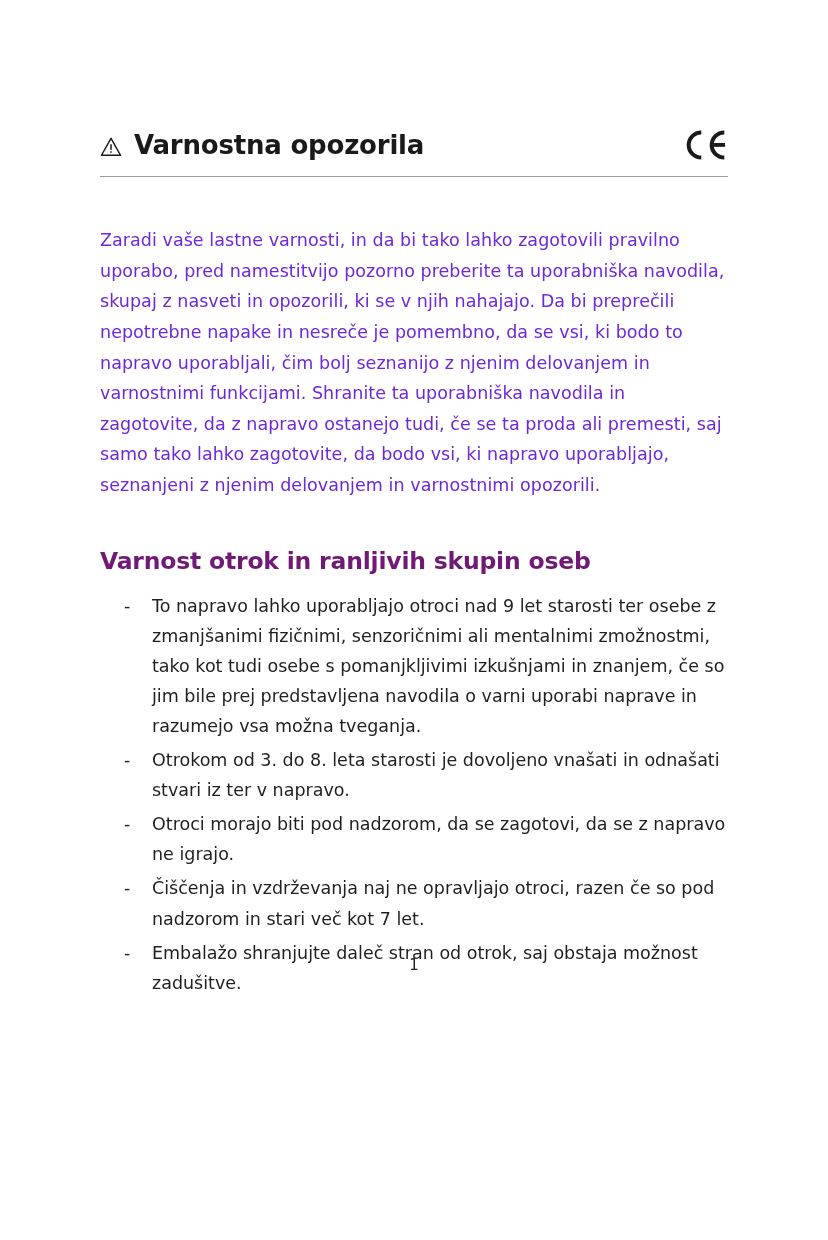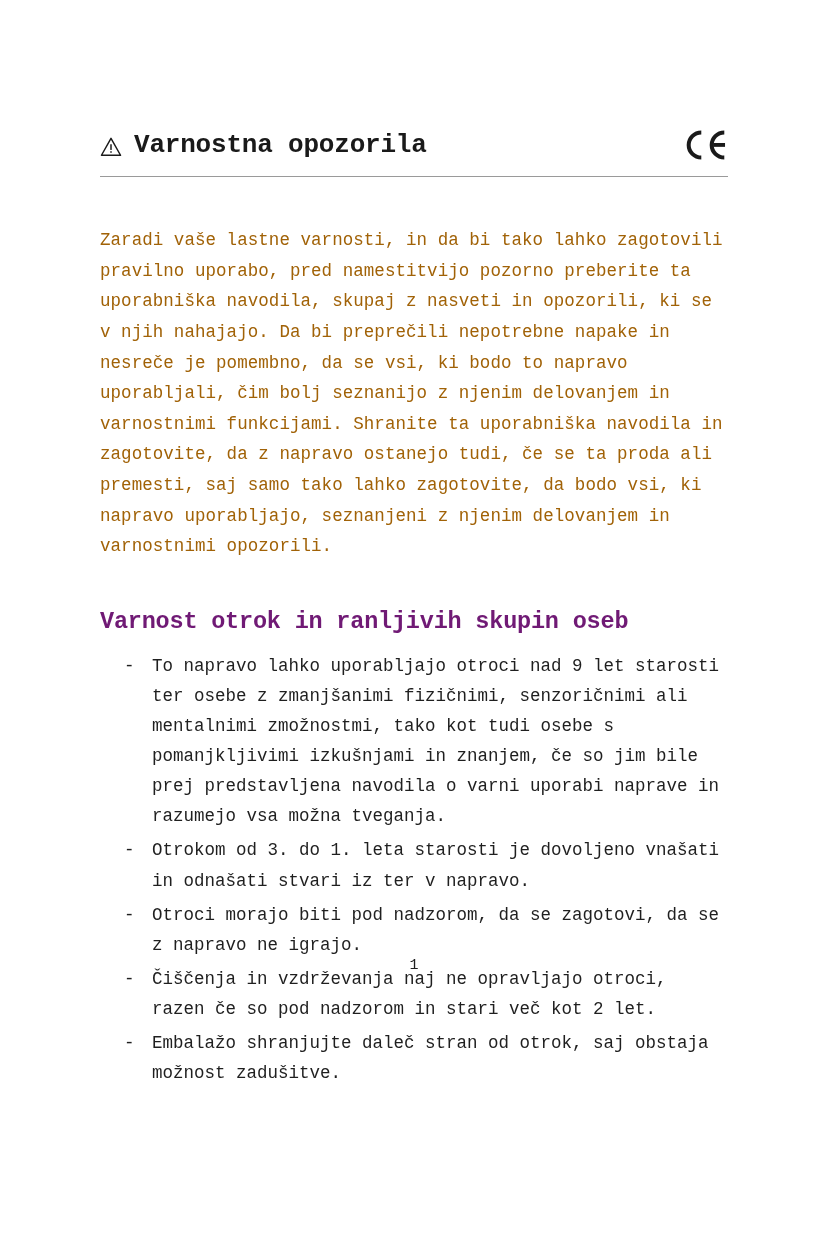--- a/index.html
+++ b/index.html
@@ -17,21 +17,20 @@
   }
 
   .page {
     position: absolute;
     left: 0;
     top: 0;
     width: 828px;
     height: 1036px;
     box-sizing: border-box;
     padding: 128px 100px 0 100px;
-    font-family: Liberation Mono, monospace;
   }
 
   
   .header {
     display: flex;
     align-items: center;
     justify-content: space-between;
     padding-bottom: 14px;
     border-bottom: 1px solid #9a9a9a;
   }
@@ -59,21 +58,21 @@
     width: 46px;
     height: 34px;
   }
   .ce-mark svg { display: block; }
 
   
   .intro {
     margin-top: 48px;
     font-size: 17.5px;
     line-height: 1.75;
-    color: #a16207;
+    color: #6d28d9;
     text-align: left;
     letter-spacing: 0.05px;
   }
 
   .section-title {
     margin-top: 46px;
     margin-bottom: 16px;
     font-size: 23.5px;
     font-weight: 700;
     letter-spacing: -0.2px;
@@ -141,29 +140,29 @@
 
   <h2 class="section-title">Varnost otrok in ranljivih skupin oseb</h2>
 
   <ul class="dash-list">
     <li>
       <span class="dash">-</span>
       <span>To napravo lahko uporabljajo otroci nad 9 let starosti ter osebe z zmanjšanimi fizičnimi, senzoričnimi ali mentalnimi zmožnostmi, tako kot tudi osebe s pomanjkljivimi izkušnjami in znanjem, če so jim bile prej predstavljena navodila o varni uporabi naprave in razumejo vsa možna tveganja.</span>
     </li>
     <li>
       <span class="dash">-</span>
-      <span>Otrokom od 3. do 1. leta starosti je dovoljeno vnašati in odnašati stvari iz ter v napravo.</span>
+      <span>Otrokom od 3. do 8. leta starosti je dovoljeno vnašati in odnašati stvari iz ter v napravo.</span>
     </li>
     <li>
       <span class="dash">-</span>
       <span>Otroci morajo biti pod nadzorom, da se zagotovi, da se z napravo ne igrajo.</span>
     </li>
     <li>
       <span class="dash">-</span>
-      <span>Čiščenja in vzdrževanja naj ne opravljajo otroci, razen če so pod nadzorom in stari več kot  2 let.</span>
+      <span>Čiščenja in vzdrževanja naj ne opravljajo otroci, razen če so pod nadzorom in stari več kot  7 let.</span>
     </li>
     <li>
       <span class="dash">-</span>
       <span>Embalažo shranjujte daleč stran od otrok, saj obstaja možnost zadušitve.</span>
     </li>
   </ul>
 
   <div class="page-number">1</div>
 
 </div>

